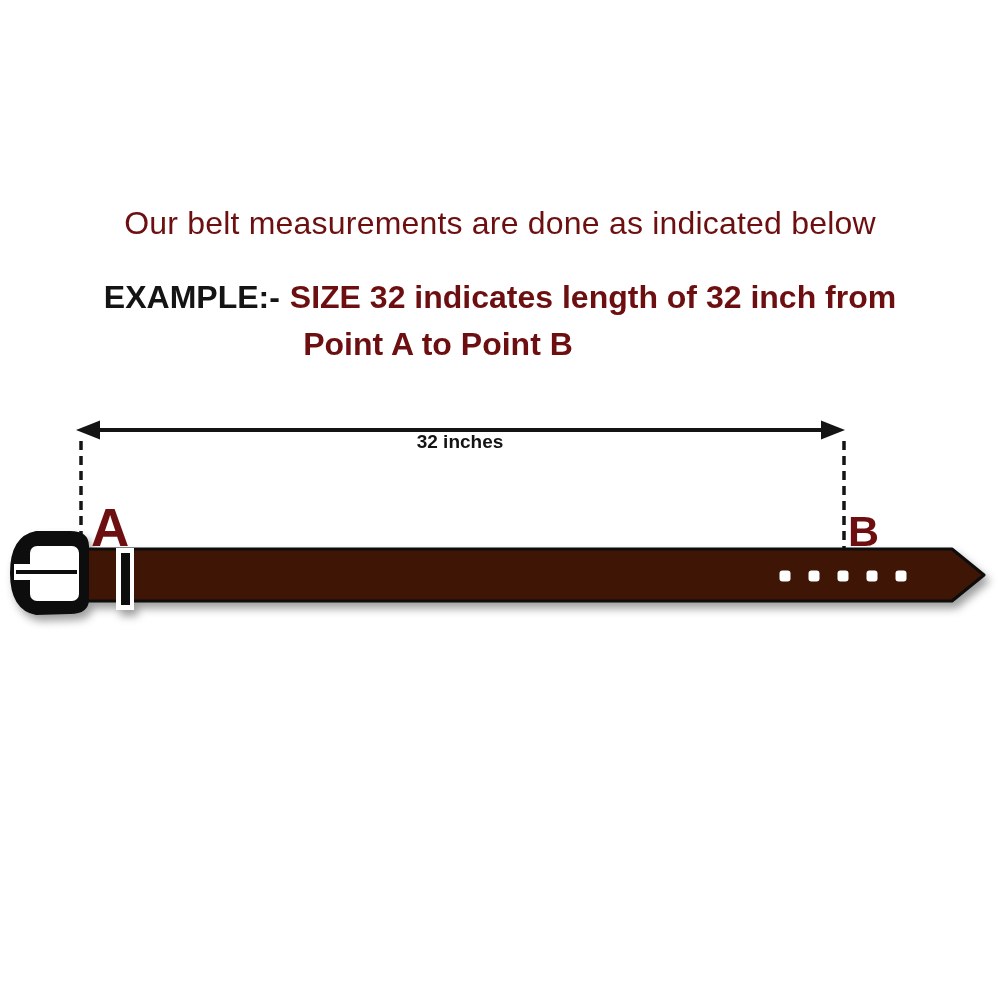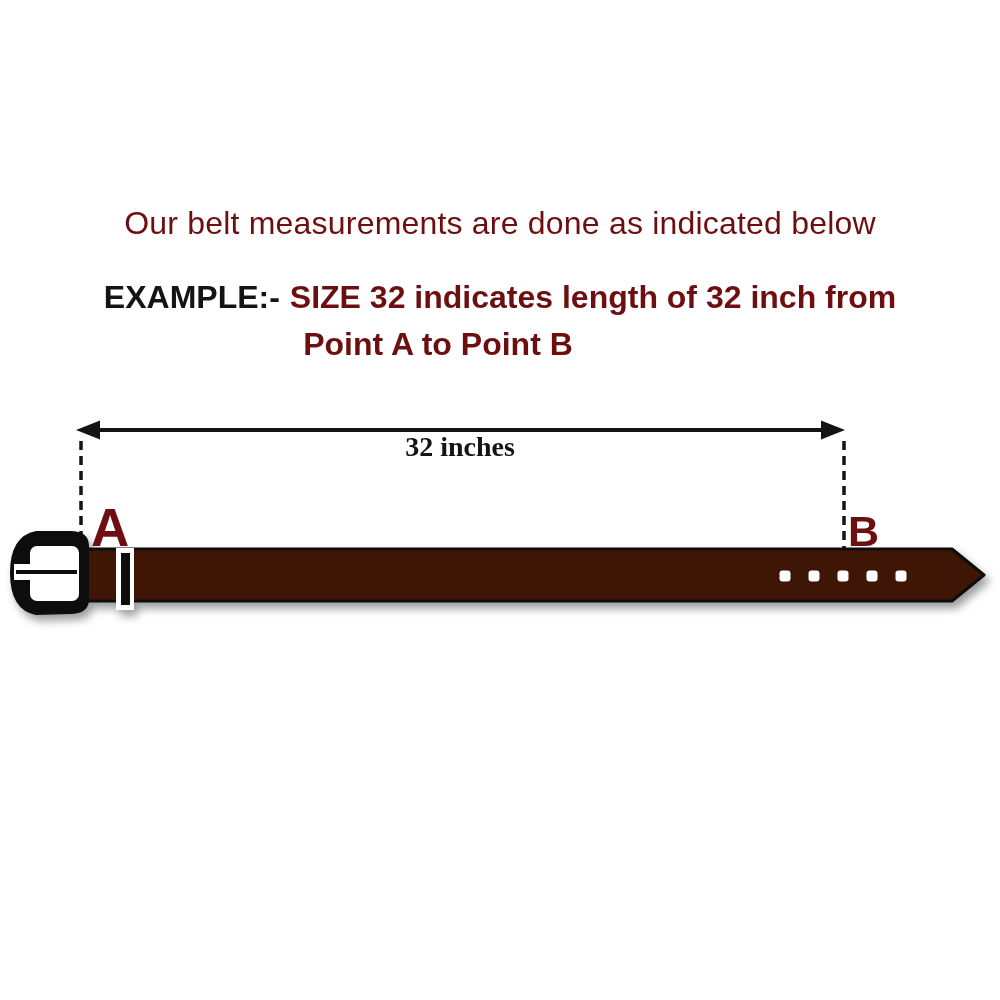--- a/index.html
+++ b/index.html
@@ -28,21 +28,21 @@
     text-align:center;font-size:32px;font-weight:bold;color:var(--maroon);
   }
   .ex-label{color:var(--ink);margin-right:10px;margin-top:21px;}
   .example-line2{
     position:absolute;left:0;top:326px;width:876px;margin:0;
     box-sizing:border-box;
     text-align:center;font-size:32px;font-weight:bold;color:var(--maroon);
   }
   .dim-label{
     position:absolute;left:460px;top:431px;transform:translateX(-50%);
-    font-size:28px;font-weight:bold;color:var(--ink);white-space:nowrap;font-family:Liberation Serif, serif;
+    font-size:19px;font-weight:bold;color:var(--ink);white-space:nowrap;
   }
   .point-label{position:absolute;font-weight:bold;color:var(--maroon);line-height:1;}
   .point-a{left:91px;top:501px;font-size:53px;}
   .point-b{left:848px;top:510px;font-size:43px;}
   .belt-shadow{filter:drop-shadow(4px 6px 4px rgba(0,0,0,0.38));}
 </style>
 </head>
 <body>
 
 <div class="stage">

